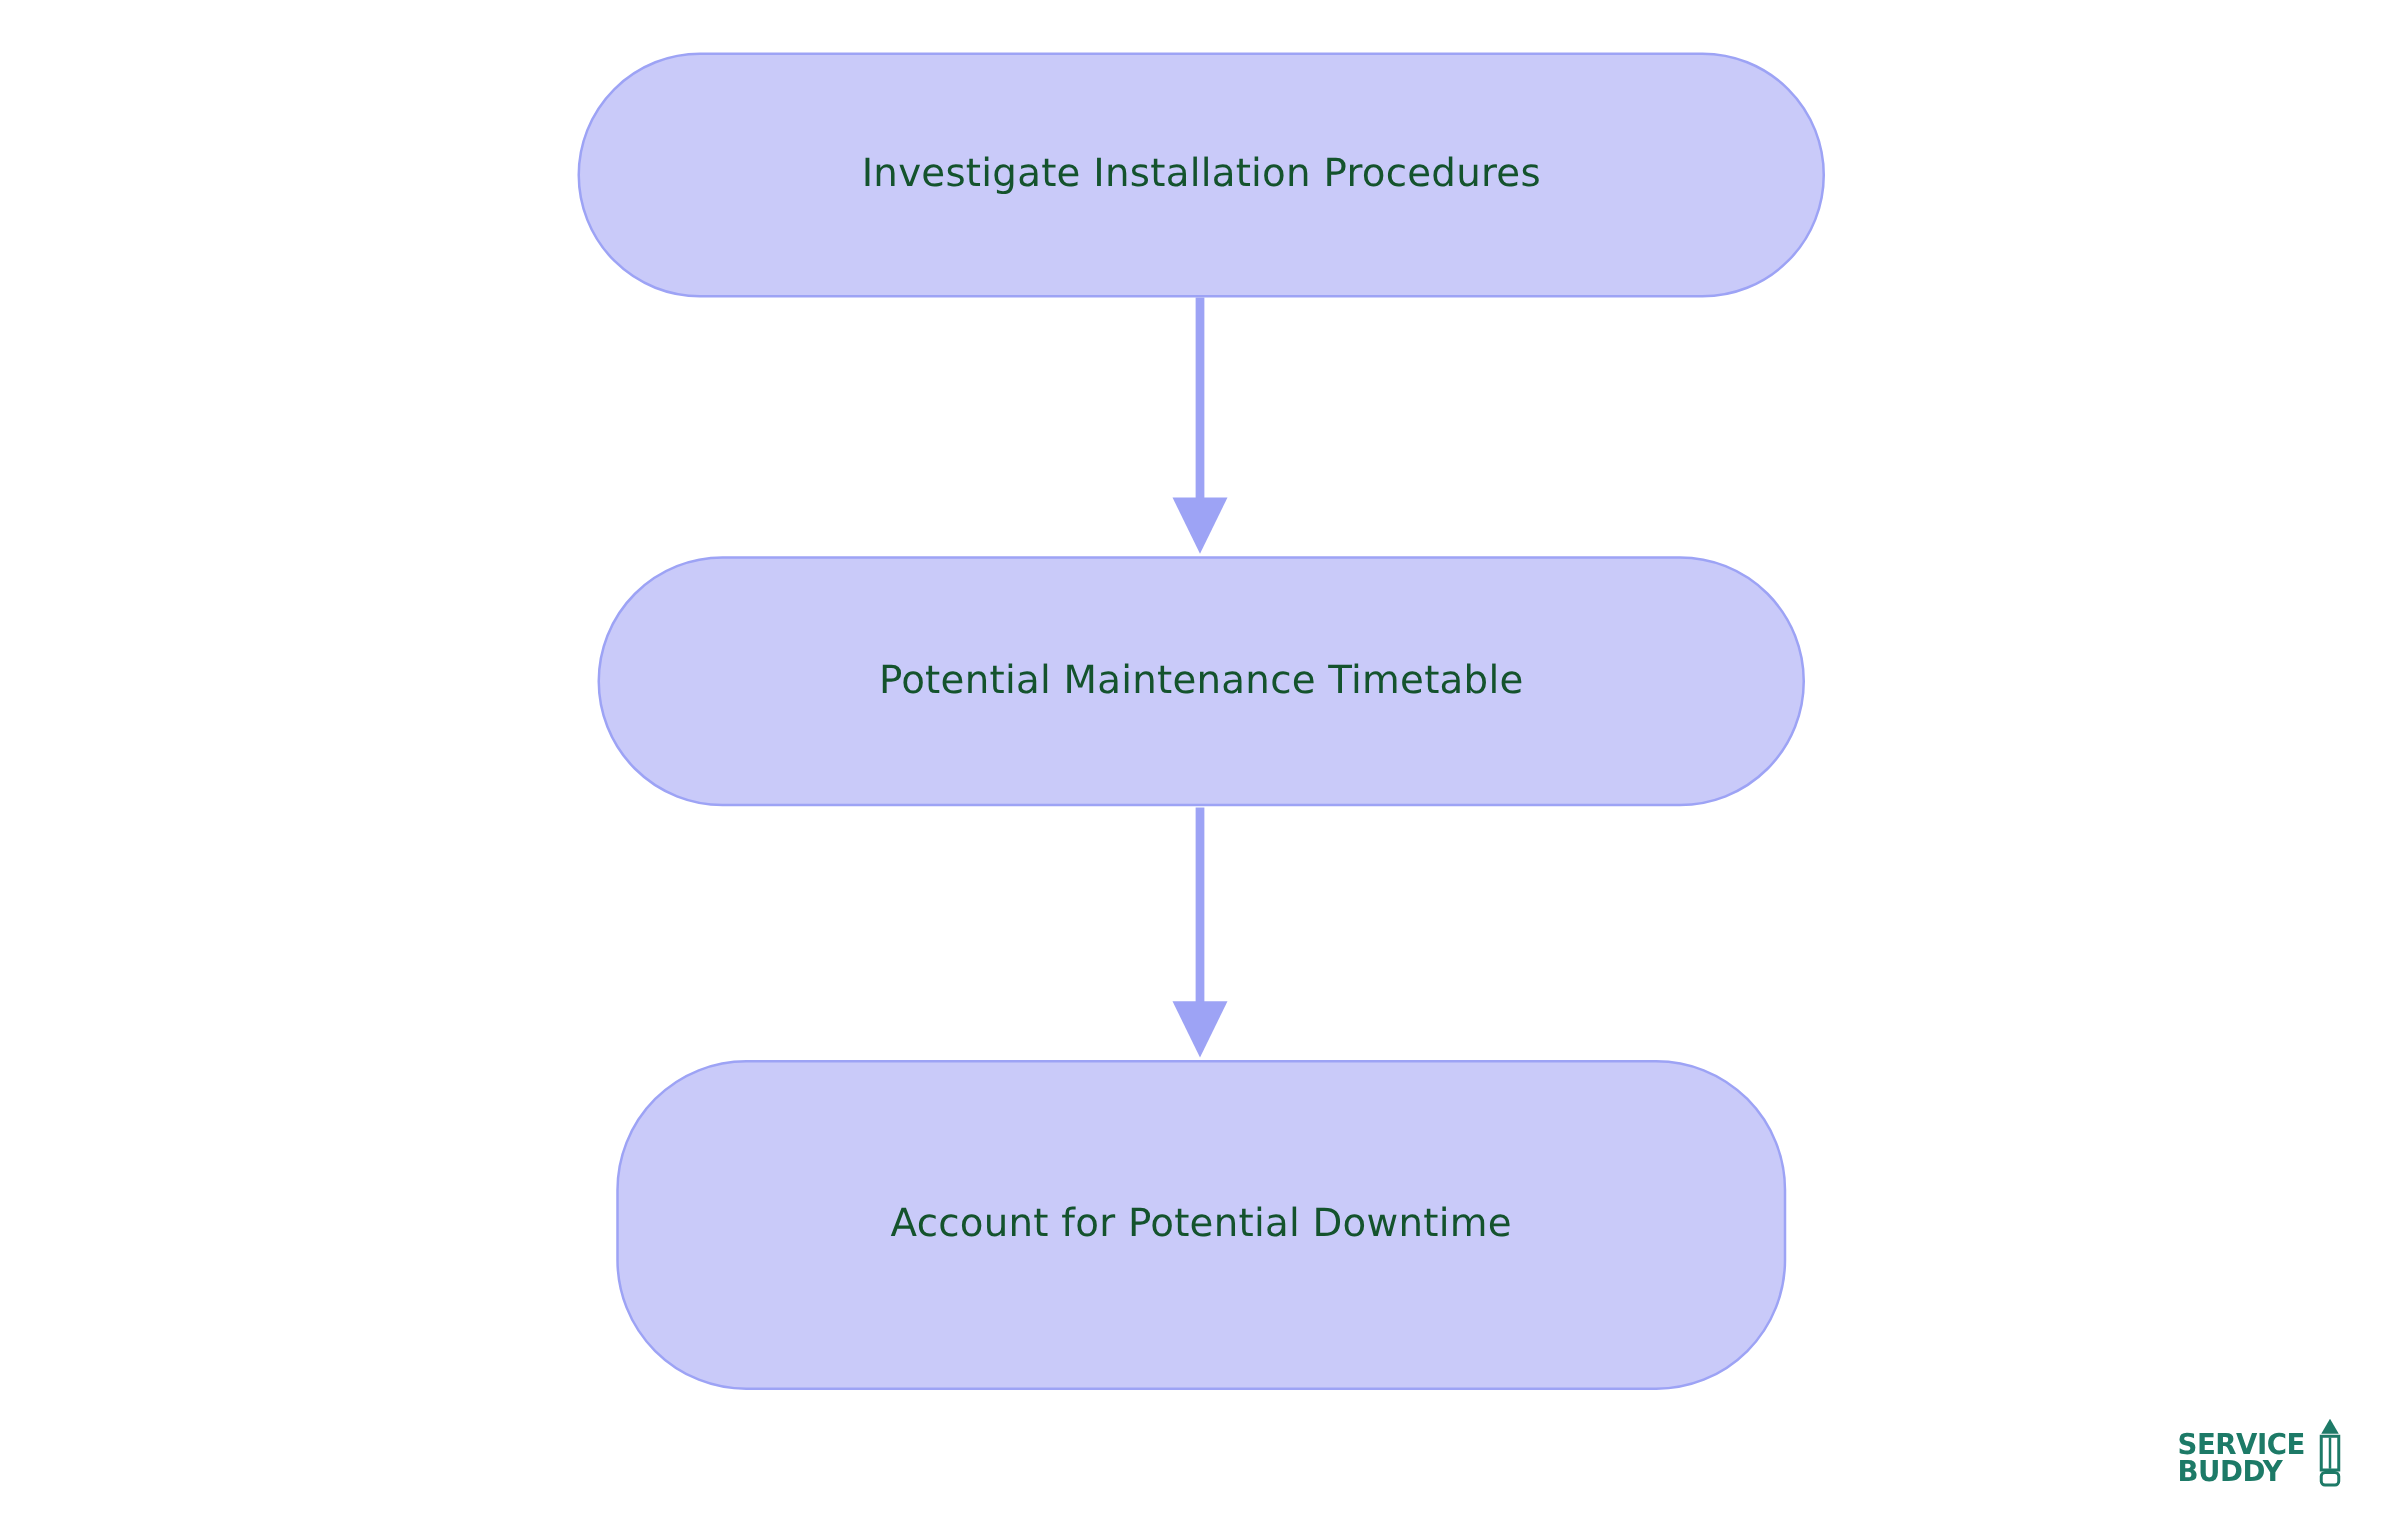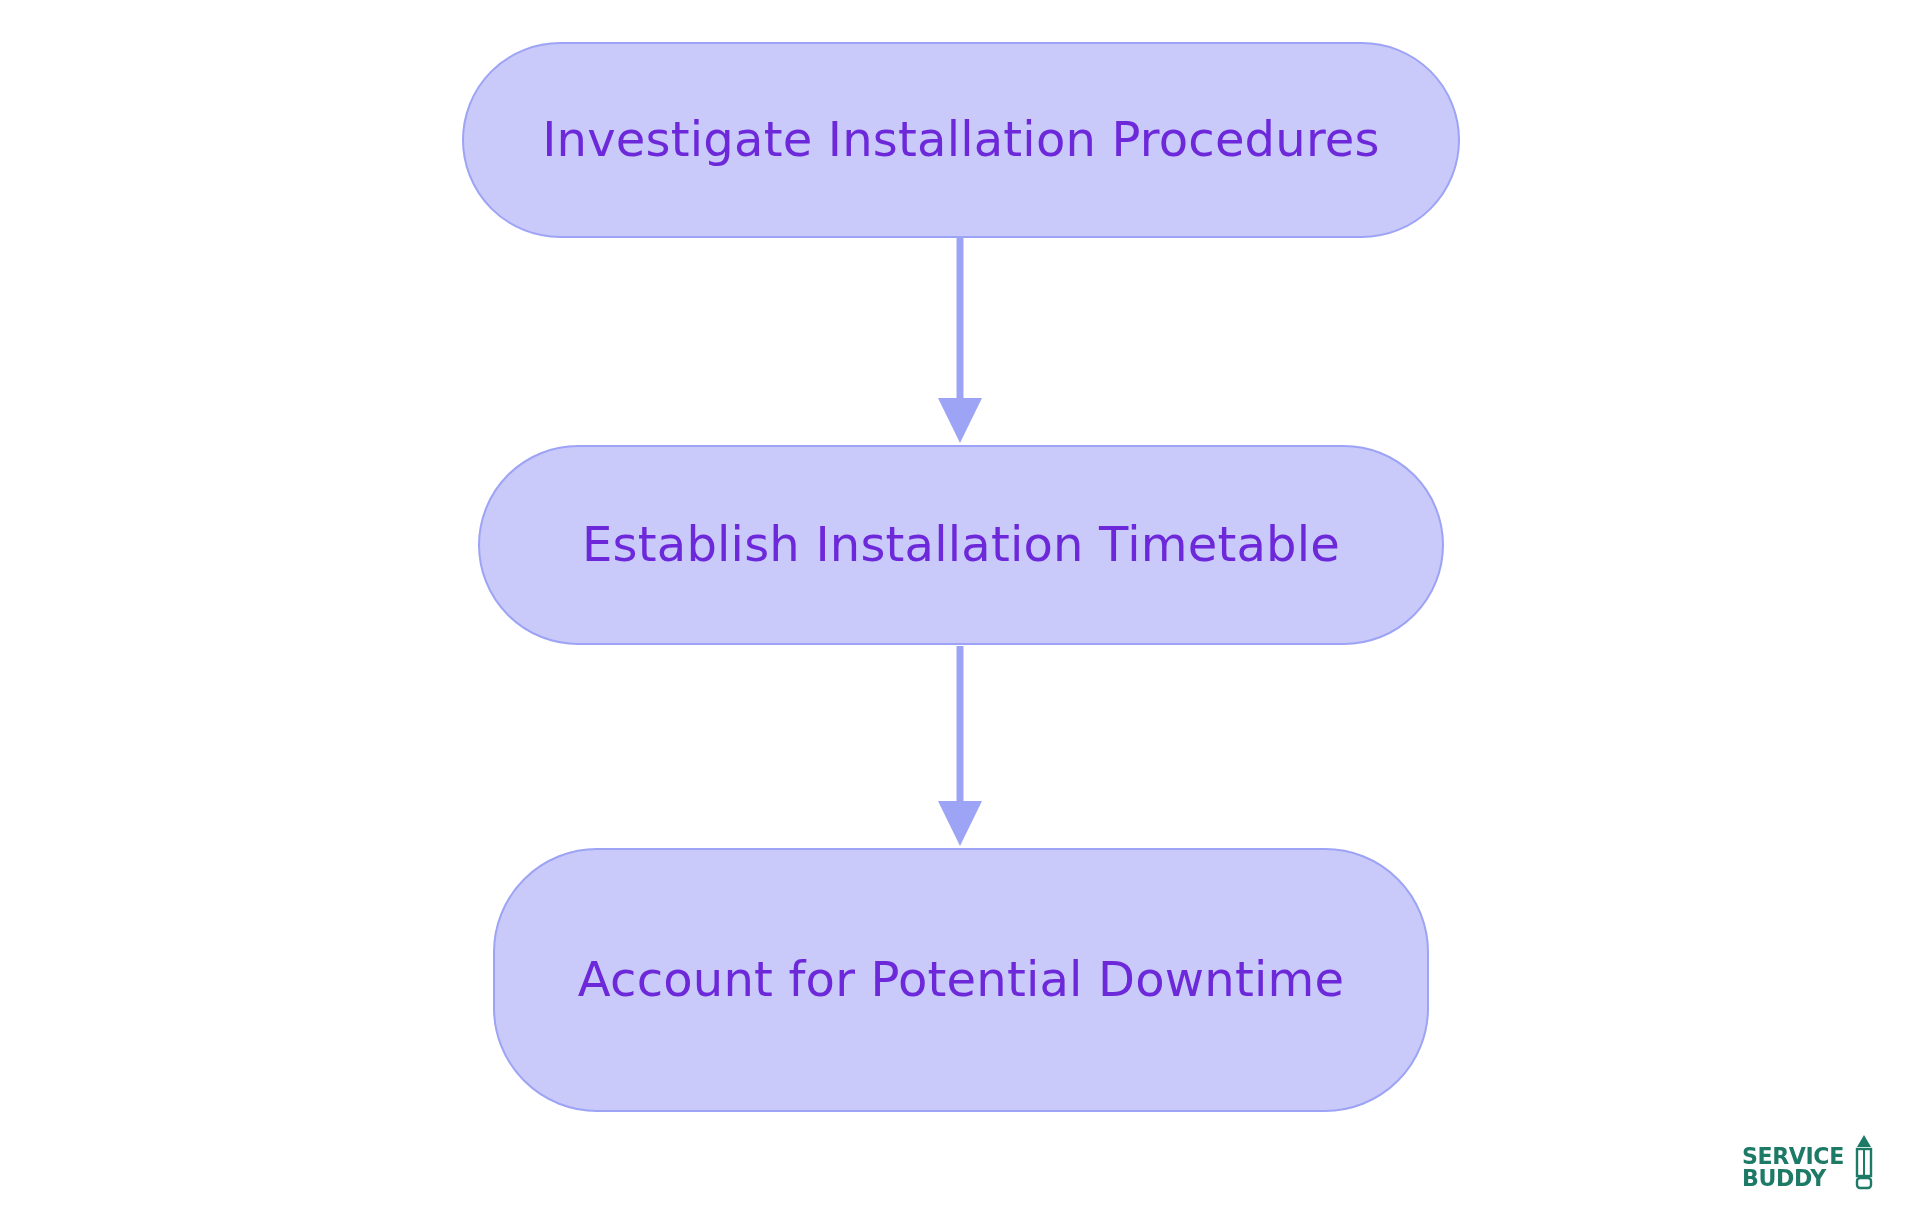--- a/index.html
+++ b/index.html
@@ -26,22 +26,22 @@
     box-sizing: border-box;
     background: #c9caf9;
     border: 2px solid #9da3f5;
     display: flex;
     align-items: center;
     justify-content: center;
     text-align: center;
   }
   .node-label {
     font-family: "DejaVu Sans", sans-serif;
-    color: #6d28d9;
-    font-size: 48px;
+    color: #14532d;
+    font-size: 31px;
     font-weight: 400;
     letter-spacing: 0.2px;
     line-height: 1.15;
     white-space: nowrap;
   }
 
   #node-1 { left: 462px; top: 42px;  width: 998px; height: 196px; border-radius: 98px; }
   #node-2 { left: 478px; top: 445px; width: 966px; height: 200px; border-radius: 100px; }
   #node-3 { left: 493px; top: 848px; width: 936px; height: 264px; border-radius: 104px; }
 
@@ -100,21 +100,21 @@
       <line x1="960" y1="646" x2="960" y2="803" stroke="#9da3f5" stroke-width="7"></line>
       <polygon points="938,801 982,801 960,846" fill="#9da3f5"></polygon>
     </g>
   </svg>
 
   <div class="node" id="node-1">
     <span class="node-label">Investigate Installation Procedures</span>
   </div>
 
   <div class="node" id="node-2">
-    <span class="node-label">Establish Installation Timetable</span>
+    <span class="node-label">Potential Maintenance Timetable</span>
   </div>
 
   <div class="node" id="node-3">
     <span class="node-label">Account for Potential Downtime</span>
   </div>
 
   <div id="logo">
     <div id="logo-wordmark">
       <span class="logo-line">SERVICE</span>
       <span class="logo-line">BUDDY</span>

